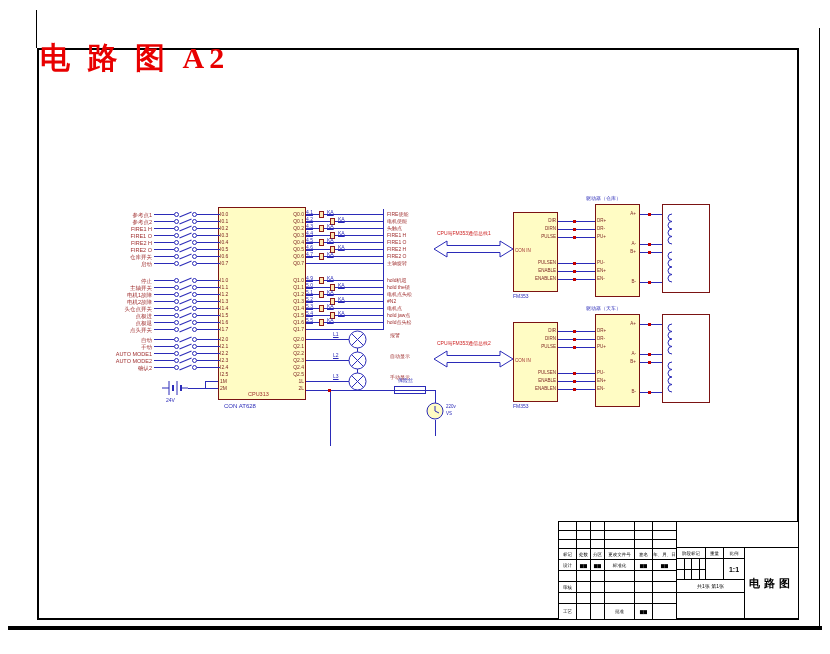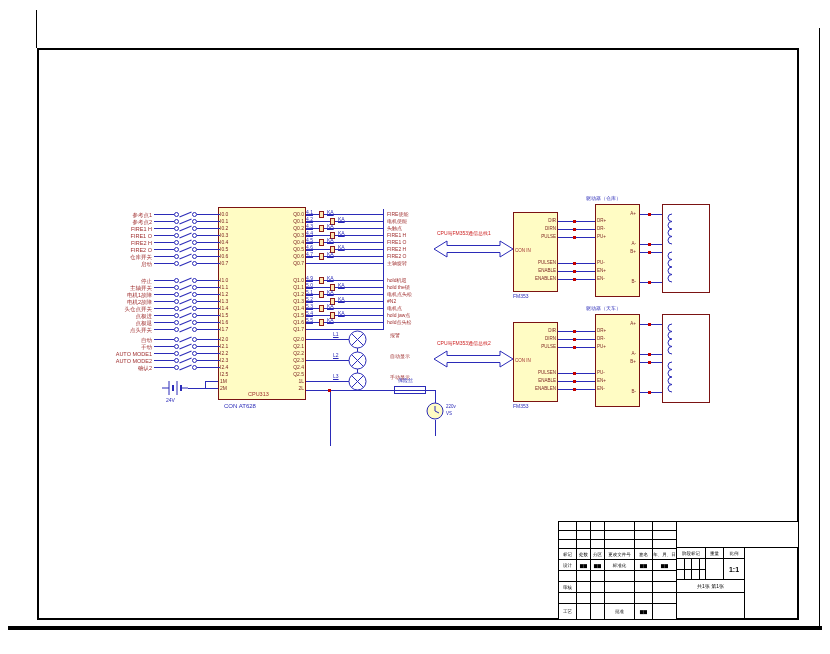--- a/index.html
+++ b/index.html
@@ -60,20 +60,21 @@
 </head>
 <body>
 
 <div id="sheet">
 
   <div class="bk" style="left:36px;top:10px;width:1px;height:38px"></div>
   <div class="frame"></div>
   <div class="bk" style="left:8px;top:626px;width:814px;height:4px"></div>
   <div class="bk" style="left:819px;top:28px;width:1px;height:602px"></div>
 
+  <div class="sheet-title">电 路 图 A2</div>
 
   <div class="blk" style="left:218px;top:207px;width:88px;height:193px"></div>
   <div class="abs t55 mar" style="left:248px;top:391px">CPU313</div>
   <div class="abs t6 blue" style="left:224px;top:403px">CON AT628</div>
 
   <div class="pcol" style="left:220px;top:211px;width:30px">
 
   <div class="pin">I0.0</div>
       <div class="pin">I0.1</div>
       <div class="pin">I0.2</div>
@@ -662,14 +663,15 @@
       <div></div>
       <div></div>
       <div></div>
       <div></div>
       <div></div>
   </div>
   <div class="tb" style="left:705px;top:558px;width:19px;height:22px"></div>
   <div class="tb" style="left:723px;top:558px;width:22px;height:22px;font-size:7px;font-weight:bold">1:1</div>
   <div class="tb" style="left:676px;top:579px;width:69px;height:14px;font-size:5px">共1张 第1张</div>
   <div class="tb" style="left:676px;top:592px;width:69px;height:27px"></div>
+  <div class="tb doc-title" style="left:744px;top:547px;width:55px;height:72px">电路图</div>
 
 </div>
 
 </body></html>

